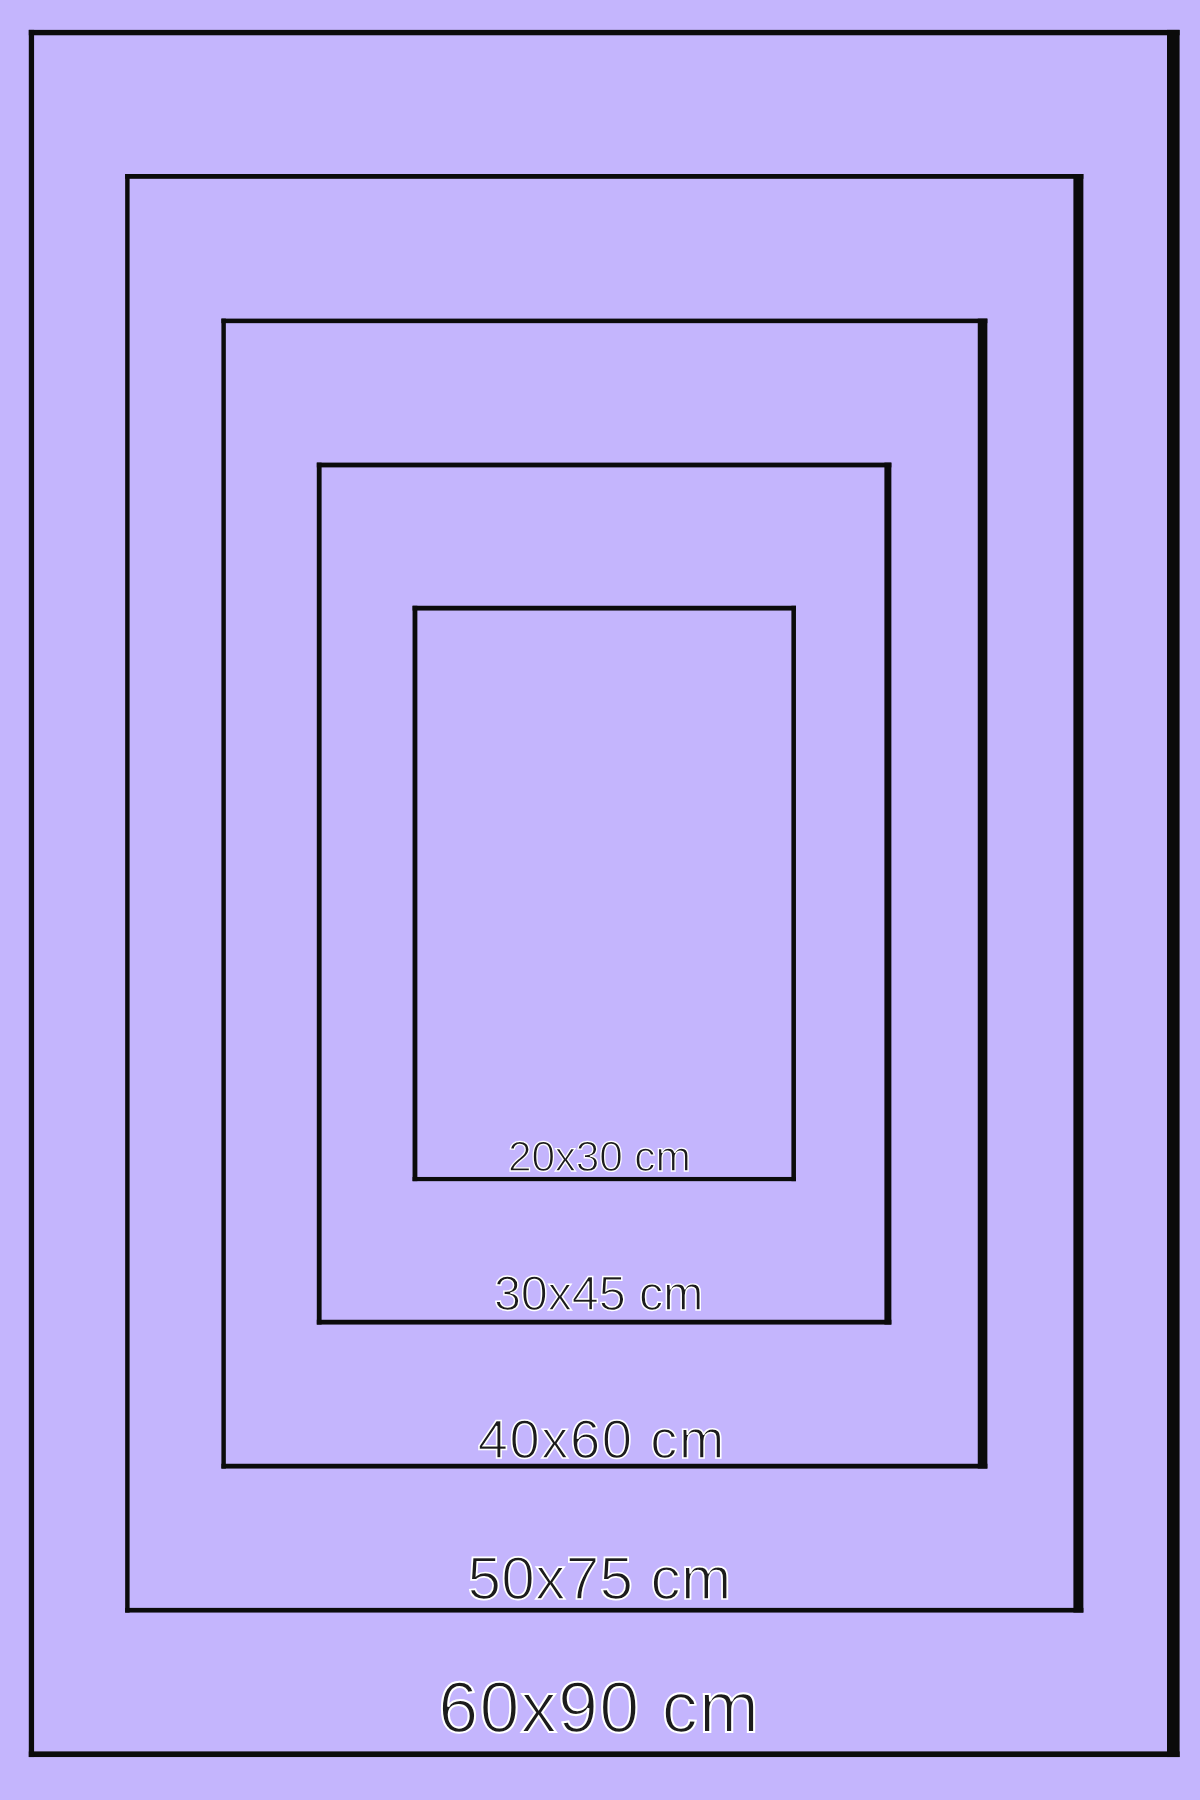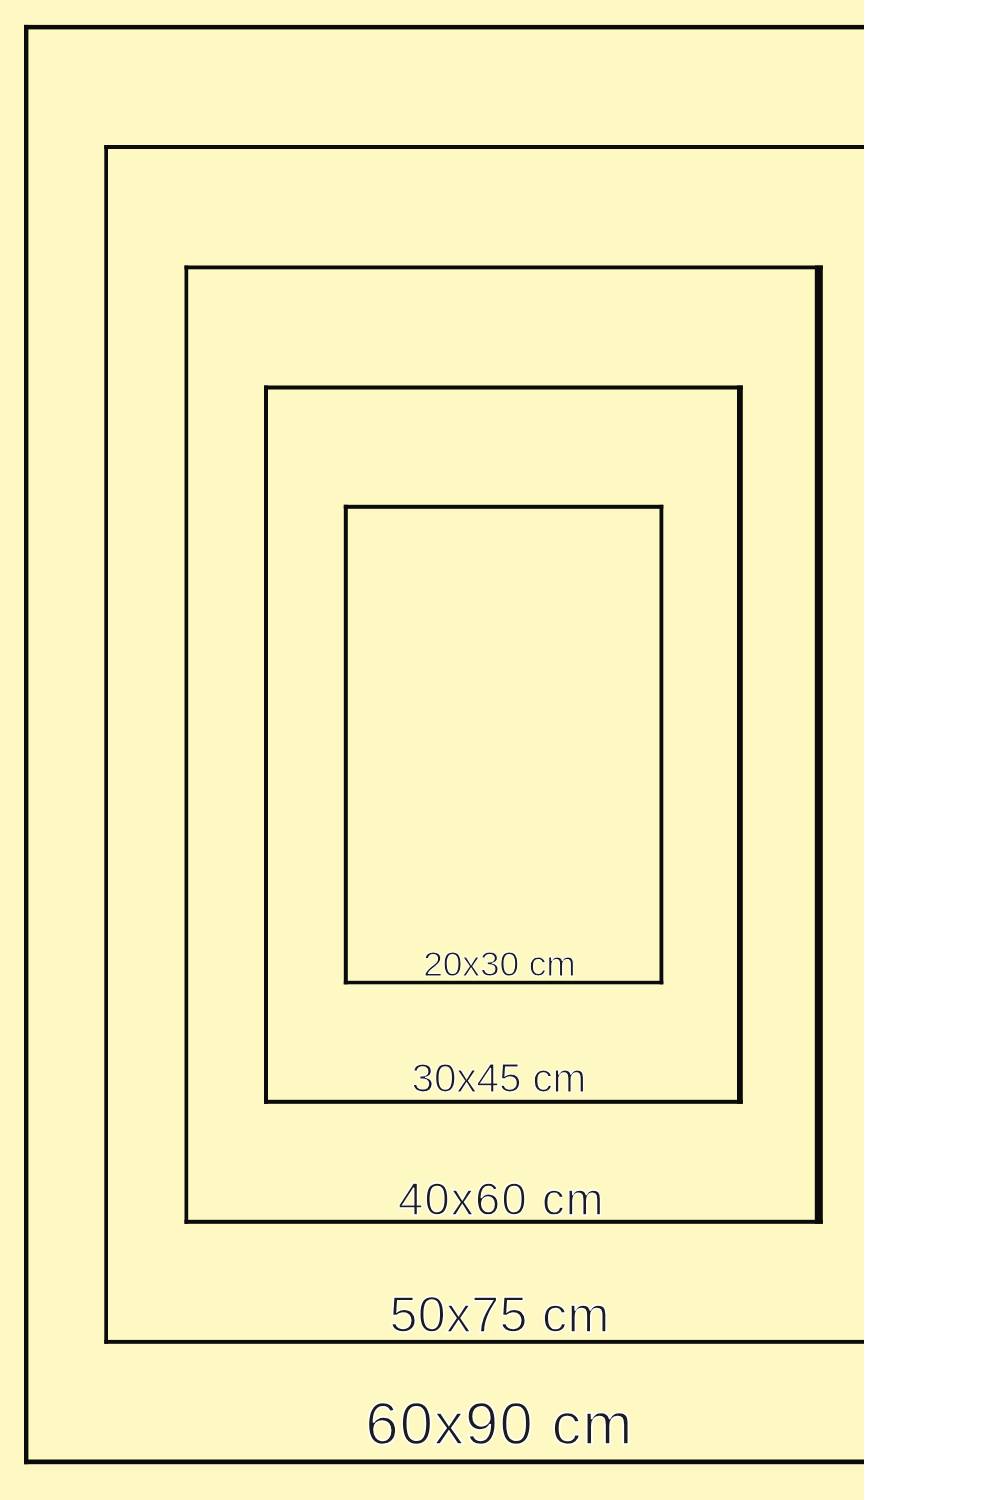--- a/index.html
+++ b/index.html
@@ -1,16 +1,16 @@
 <!DOCTYPE html>
 <html><head>
 <meta charset="utf-8">
 <style>
   html,body{margin:0;padding:0;background:#ffffff;}
-  .page{position:relative;width:864px;height:1500px;background:#fef9c3;overflow:hidden;}
+  .page{position:relative;width:1000px;height:1500px;background:#c4b5fd;overflow:hidden;}
   svg{display:block;}
   text{font-family:"Liberation Sans",sans-serif;fill:#1c1c1c;stroke:#ffffff;}
 </style>
 </head>
 <body>
 <div class="page">
 <svg width="1000" height="1500" viewBox="0 0 1000 1500">
   <g fill="#0b0b0b">
     <rect x="24" y="24.9" width="959" height="4.5"></rect>
     <rect x="24" y="1459.5" width="959" height="4.7"></rect>

